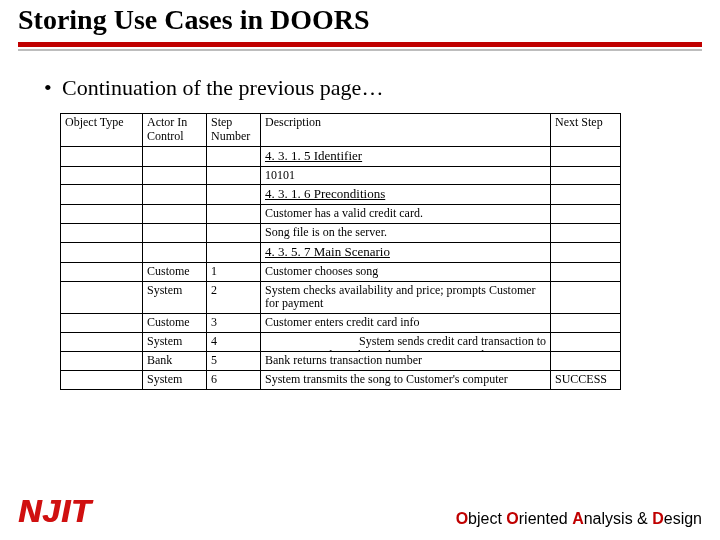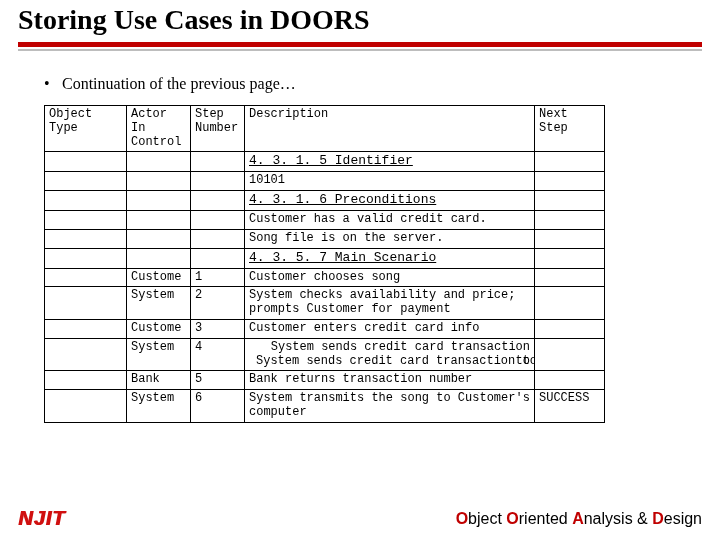--- a/index.html
+++ b/index.html
@@ -29,30 +29,29 @@
   .title-underline .bar-red {
     height: 5px;
     background: #c00000;
   }
   .title-underline .bar-gray {
     height: 2px;
     background: #bdbdbd;
     margin-top: 2px;
   }
   .bullet-line {
-    font-size: 16px;
+    font-size: 22px;
     padding: 24px 16px 12px 44px;
   }
   .bullet-dot {
     display: inline-block;
     width: 18px;
   }
   .table-wrap {
-    padding: 0 0 0 44px;
-    font-family: Liberation Mono, monospace;
+    padding: 0 0 0 60px;
   }
   table.usecase {
     border-collapse: collapse;
     font-size: 12px;
     line-height: 1.15;
     width: 560px;
     table-layout: fixed;
   }
   table.usecase td, table.usecase th {
     border: 1px solid #000;
@@ -92,21 +91,21 @@
     font-family: Liberation Sans, sans-serif;
   }
   .footer .o  { color: #c00000; font-weight: bold; }
   .footer .rest { color: #000; }
   .logo {
     position: absolute;
     left: 18px;
     bottom: 10px;
     font-family: Arial, Helvetica, sans-serif;
     font-weight: 900;
-    font-size: 20px;
+    font-size: 32px;
     letter-spacing: 1px;
     color: #d01010;
     font-style: italic;
     text-shadow: 1px 0 0 #d01010;
   }
 </style>
 </head>
 <body>
 
 <div class="slide">

